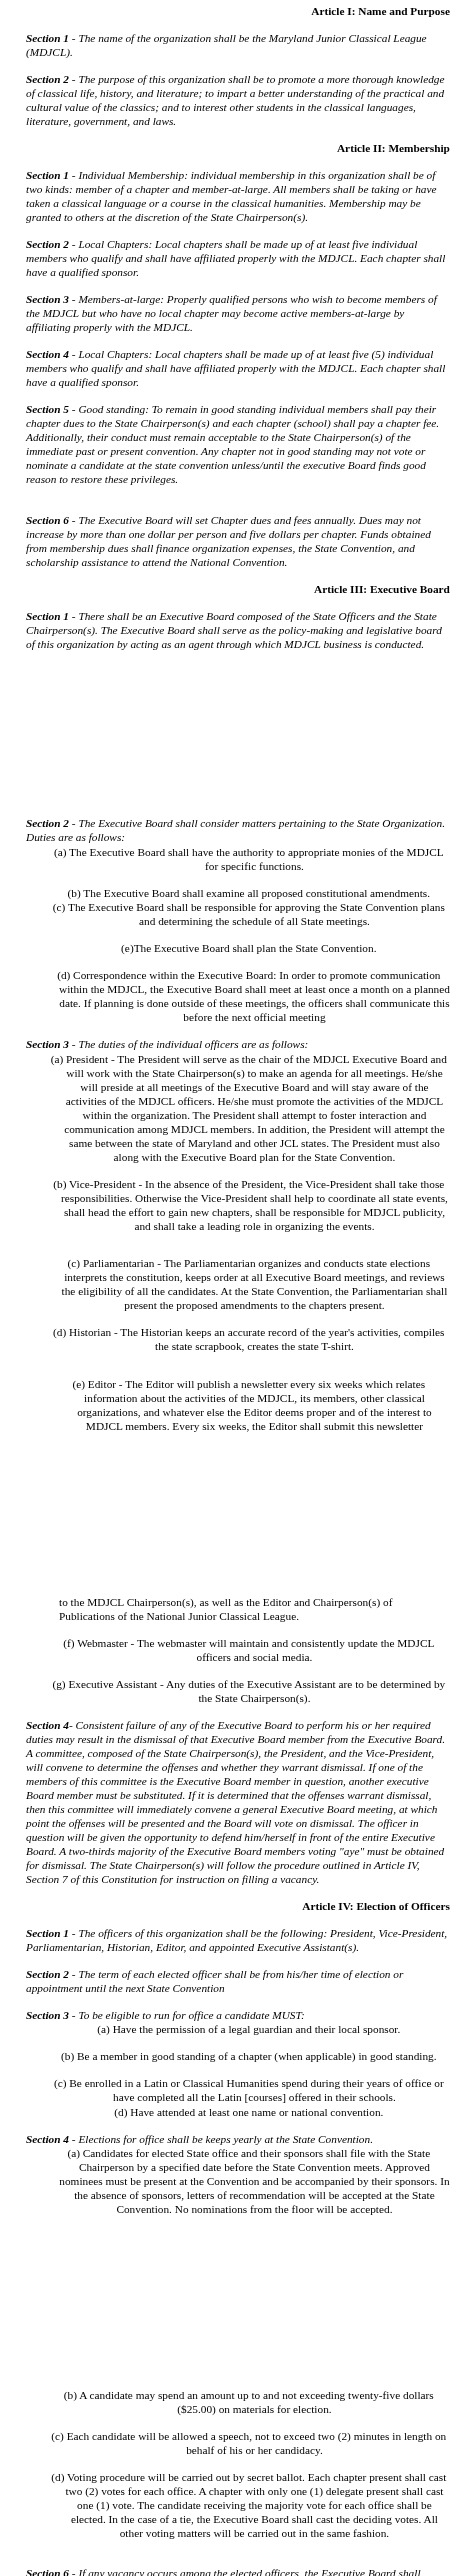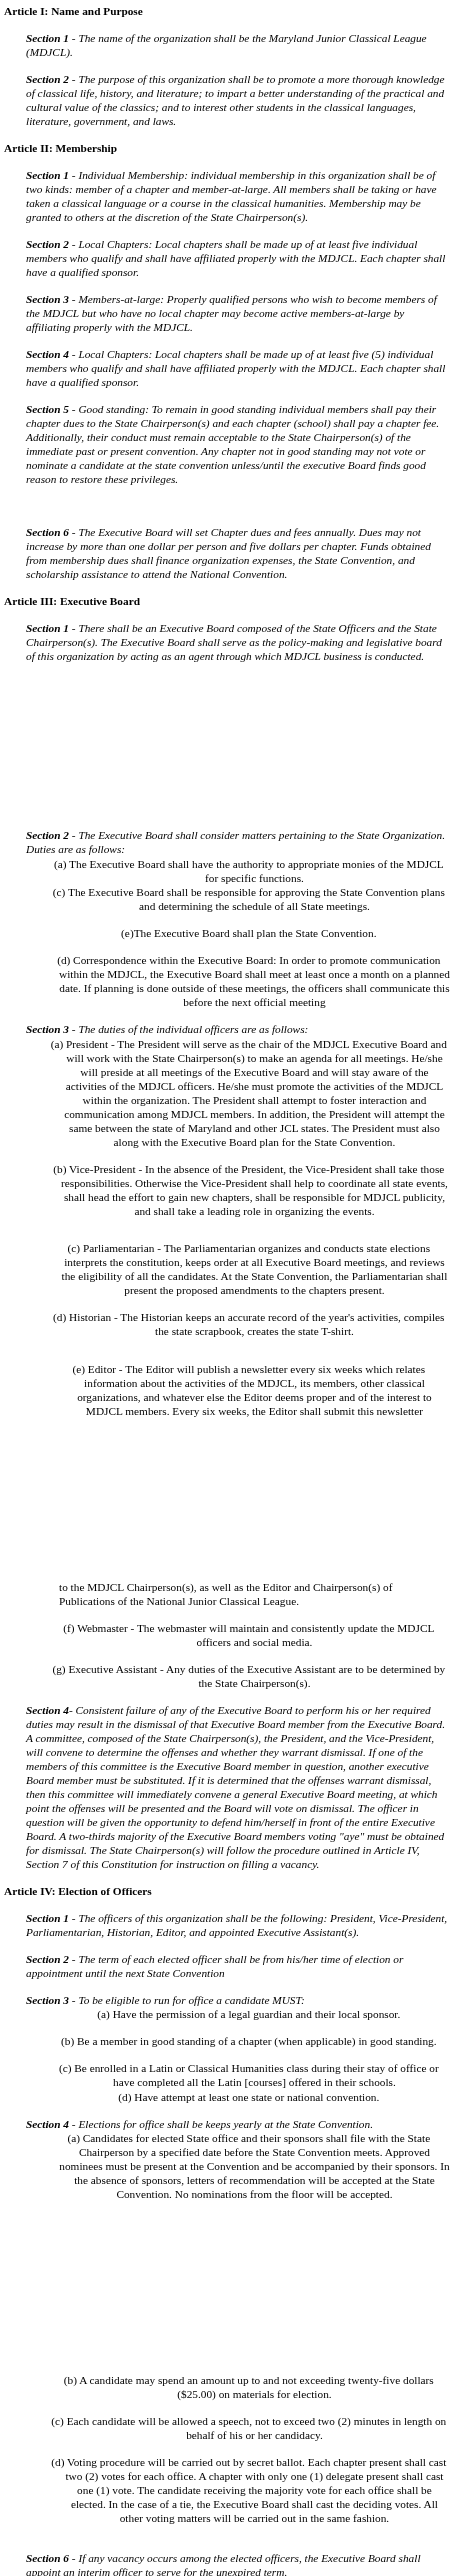--- a/index.html
+++ b/index.html
@@ -6,30 +6,30 @@
   #page {
     width: 452px;
     min-height: 3004px;
     background: #ffffff;
     color: #000000;
     font-family: "Liberation Serif", serif;
     font-size: 11.3px;
     line-height: 14px;
     overflow: hidden;
   }
-  .article { font-weight: bold; margin: 13px 2.1px 0 4.1px; }
+  .article { font-weight: bold; margin: 13px 2.1px 0 4.1px; text-align: right; }
   .section { margin: 13px 2.1px 0 26px; font-style: italic; }
   .item    { margin: 13px 2.1px 0 59px; text-indent: -11.3px; text-align: center; }
   .cont    { margin: 13px 2.1px 0 59px; }
   .tight   { margin-top: 0.5px; }
   .mt8     { margin-top: 4.1px; }
   .mt44    { margin-top: 23px; font-family: Liberation Serif, serif; }
   .mt46    { margin-top: 24px; }
   .mt50    { margin-top: 26px; }
-  .mt53    { margin-top: 39px; }
+  .mt53    { margin-top: 27px; }
   .lbl     { font-weight: bold; }
   .pagebreak { width: 100%; }
   .pb1 { height: 152px; }
   .pb2 { height: 149px; }
   .pb3 { height: 159px; }
 </style>
 </head>
 <body>
 
 <div id="page">
@@ -57,20 +57,21 @@
   <div class="article">Article III: Executive Board</div>
 
   <div class="section"><span class="lbl">Section 1</span><span> - There shall be an Executive Board composed of the State Officers and the State Chairperson(s). The Executive Board shall serve as the policy-making and legislative board of this organization by acting as an agent through which MDJCL business is conducted.</span></div>
 
   <div class="pagebreak pb1"></div>
 
   <div class="section"><span class="lbl">Section 2</span><span> - The Executive Board shall consider matters pertaining to the State Organization. Duties are as follows:</span></div>
 
   <div class="item tight">(a)  The Executive Board shall have the authority to appropriate monies of the MDJCL for specific functions.</div>
 
+  <div class="item">(b) The Executive Board shall examine all proposed constitutional amendments.</div>
 
   <div class="item tight">(c) The Executive Board shall be responsible for approving the State Convention plans and determining the schedule of all State meetings.</div>
 
   <div class="item">(e)The Executive Board shall plan the State Convention.</div>
 
   <div class="item">(d) Correspondence within the Executive Board: In order to promote communication within the MDJCL, the Executive Board shall meet at least once a month on a planned date. If planning is done outside of these meetings, the officers shall communicate this before the next official meeting</div>
 
   <div class="section"><span class="lbl">Section 3</span><span> - The duties of the individual officers are as follows:</span></div>
 
   <div class="item tight">(a) President - The President will serve as the chair of the MDJCL Executive Board and will work with the State Chairperson(s) to make an agenda for all meetings. He/she will preside at all meetings of the Executive Board and will stay aware of the activities of the MDJCL officers. He/she must promote the activities of the MDJCL within the organization. The President shall attempt to foster interaction and communication among MDJCL members. In addition, the President will attempt the same between the state of Maryland and other JCL states. The President must also along with the Executive Board plan for the State Convention.</div>
@@ -98,23 +99,23 @@
   <div class="section"><span class="lbl">Section 1</span><span> - The officers of this organization shall be the following: President, Vice-President, Parliamentarian, Historian, Editor, and appointed Executive Assistant(s).</span></div>
 
   <div class="section"><span class="lbl">Section 2</span><span> - The term of each elected officer shall be from his/her time of election or appointment until the next State Convention</span></div>
 
   <div class="section"><span class="lbl">Section 3</span><span> - To be eligible to run for office a candidate MUST:</span></div>
 
   <div class="item tight">(a) Have the permission of a legal guardian and their local sponsor.</div>
 
   <div class="item">(b) Be a member in good standing of a chapter (when applicable) in good standing.</div>
 
-  <div class="item">(c) Be enrolled in a Latin or Classical Humanities class during their stay of office or have completed all the Latin [courses] offered in their schools.</div>
+  <div class="item">(c) Be enrolled in a Latin or Classical Humanities spend during their years of office or have completed all the Latin [courses] offered in their schools.</div>
 
-  <div class="item tight">(d) Have attempt at least one state or national convention.</div>
+  <div class="item tight">(d) Have attended at least one name or national convention.</div>
 
   <div class="section"><span class="lbl">Section 4</span><span> - Elections for office shall be keeps yearly at the State Convention.</span></div>
 
   <div class="item tight">(a) Candidates for elected State office and their sponsors shall file with the State Chairperson by a specified date before the State Convention meets. Approved nominees must be present at the Convention and be accompanied by their sponsors. In the absence of sponsors, letters of recommendation will be accepted at the State Convention. No nominations from the floor will be accepted.</div>
 
   <div class="pagebreak pb3"></div>
 
   <div class="item">(b) A candidate may spend an amount up to and not exceeding twenty-five dollars ($25.00) on materials for election.</div>
 
   <div class="item">(c) Each candidate will be allowed a speech, not to exceed two (2) minutes in length on behalf of his or her candidacy.</div>

